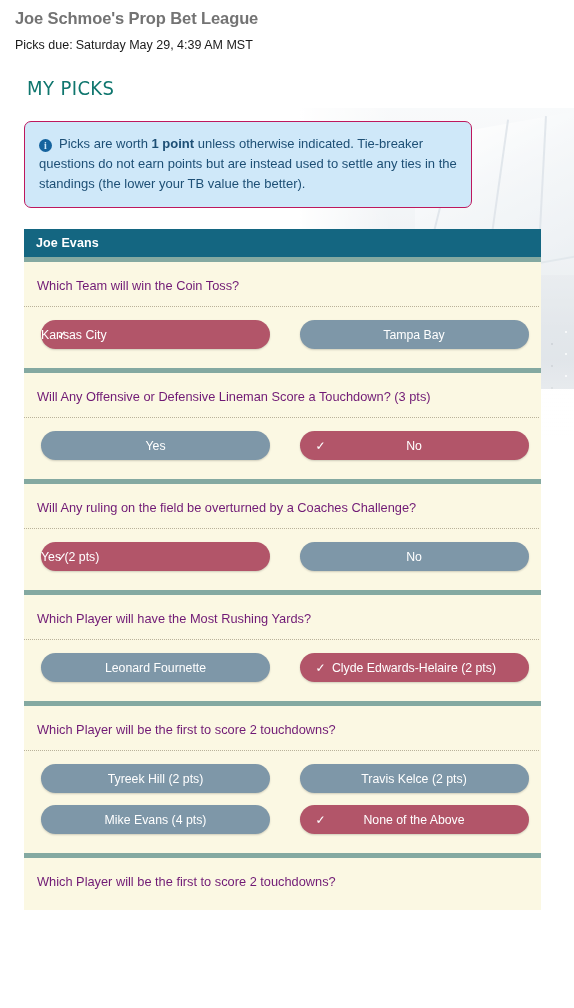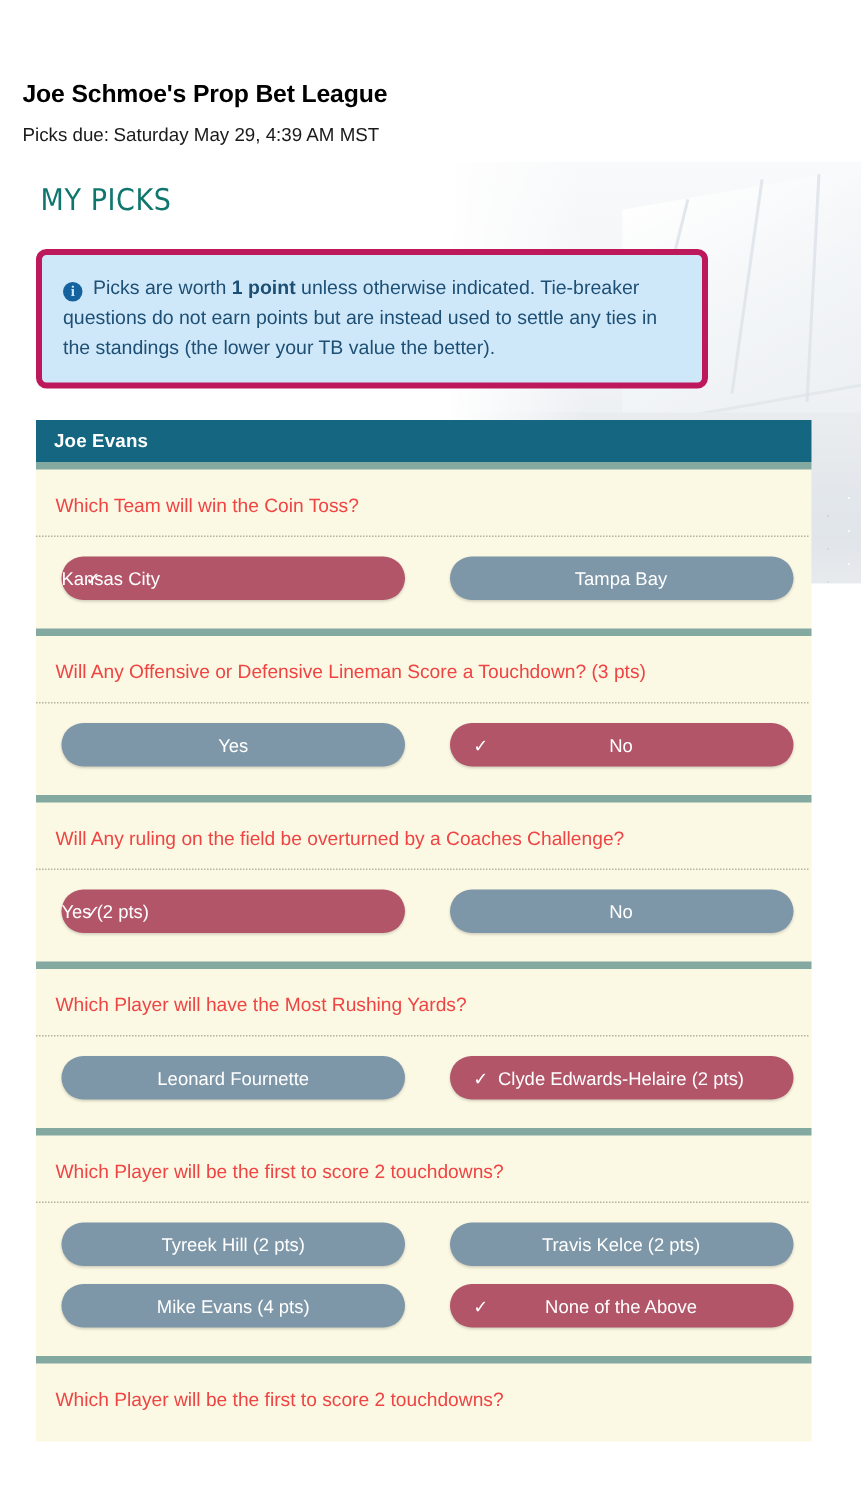--- a/index.html
+++ b/index.html
@@ -92,21 +92,21 @@
     font-family: "DejaVu Sans Condensed", "Liberation Sans Narrow", "Liberation Sans", sans-serif;
     font-stretch: condensed;
     text-transform: uppercase;
   }
 
   
   .alert {
     margin: 21px 0 0 24px;
     width: 448px;
     box-sizing: border-box;
-    border: 4px solid #be185d;
+    border: 1px solid #be185d;
     border-radius: 7px;
     background: #cfe8f9;
     padding: 12px 14px 13px 14px;
     color: #1d4f75;
     font-size: 13px;
     line-height: 20px;
   }
   .alert .info-icon {
     display: inline-block;
     width: 13px; height: 13px;
@@ -136,21 +136,21 @@
     font-weight: bold;
     padding: 7px 0 7px 12px;
     letter-spacing: .1px;
   }
   .divider {
     height: 5px;
     background: #84a9a1;
   }
   .question-block { padding: 0; }
   .question-text {
-    color: #ef4444;
+    color: #701a75;
     font-size: 12.8px;
     padding: 16px 14px 13px 13px;
   }
   .dotted-sep {
     border-top: 1px dotted #b9b29a;
     margin: 0 2px 0 0;
   }
   .options {
     display: flex;
     padding: 13px 0 19px 0;
@@ -202,21 +202,21 @@
     <div class="beam2"></div>
     <div class="beam3"></div>
   <div class="stands"></div>
   <div class="crowd"></div>
   <div class="fade-bottom"></div>
   <div class="fade-left"></div>
 </div>
 
 <div class="page">
 
-  <h1 class="league-title" style="color: #000000; margin-top: 45px;">Joe Schmoe's Prop Bet League</h1>
+  <h1 class="league-title" style="color: #737373;">Joe Schmoe's Prop Bet League</h1>
 
   <div class="picks-due">
     <span class="label">Picks due:</span><span>Saturday May 29, 4:39 AM MST</span>
   </div>
 
   <h2 class="section-title" style="color: #0f766e;">MY PICKS</h2>
 
   <div class="alert">
     <span class="info-icon">i</span><span>Picks are worth </span><b>1 point</b><span> unless otherwise indicated. Tie-breaker questions do not earn points but are instead used to settle any ties in the standings (the lower your TB value the better).</span>
   </div>

